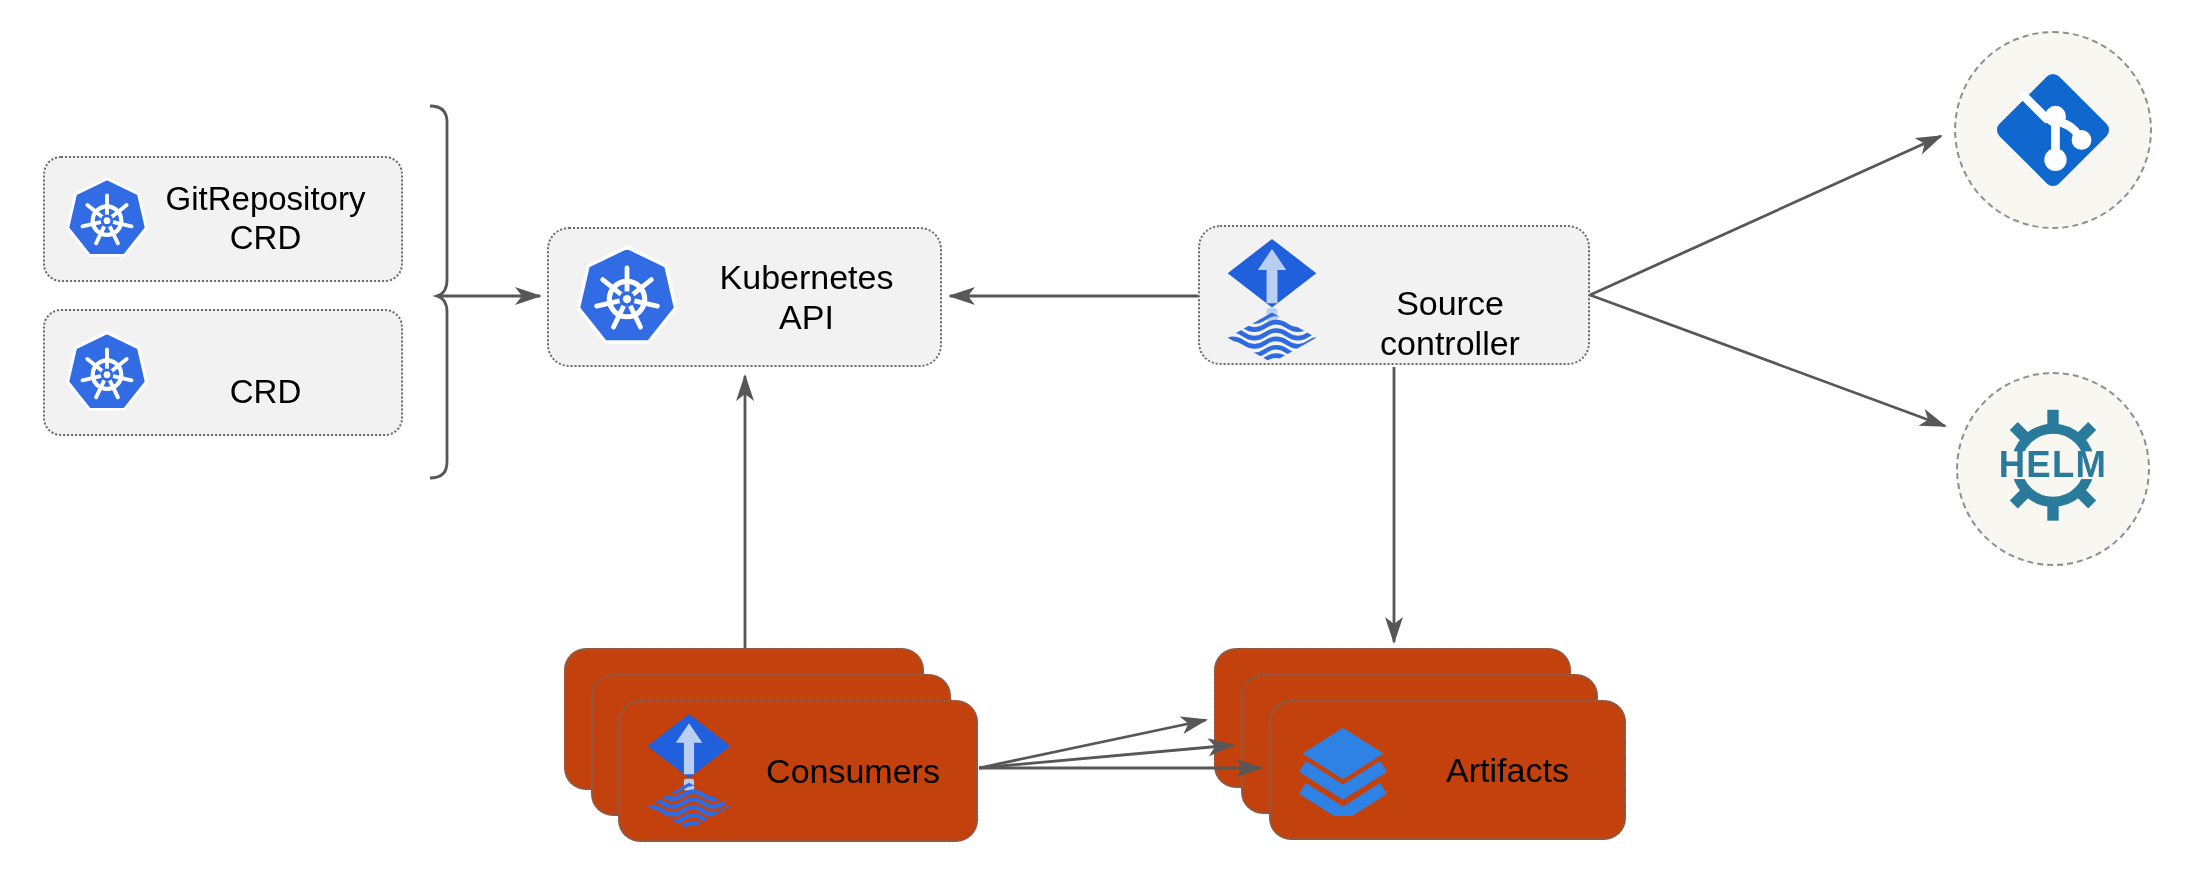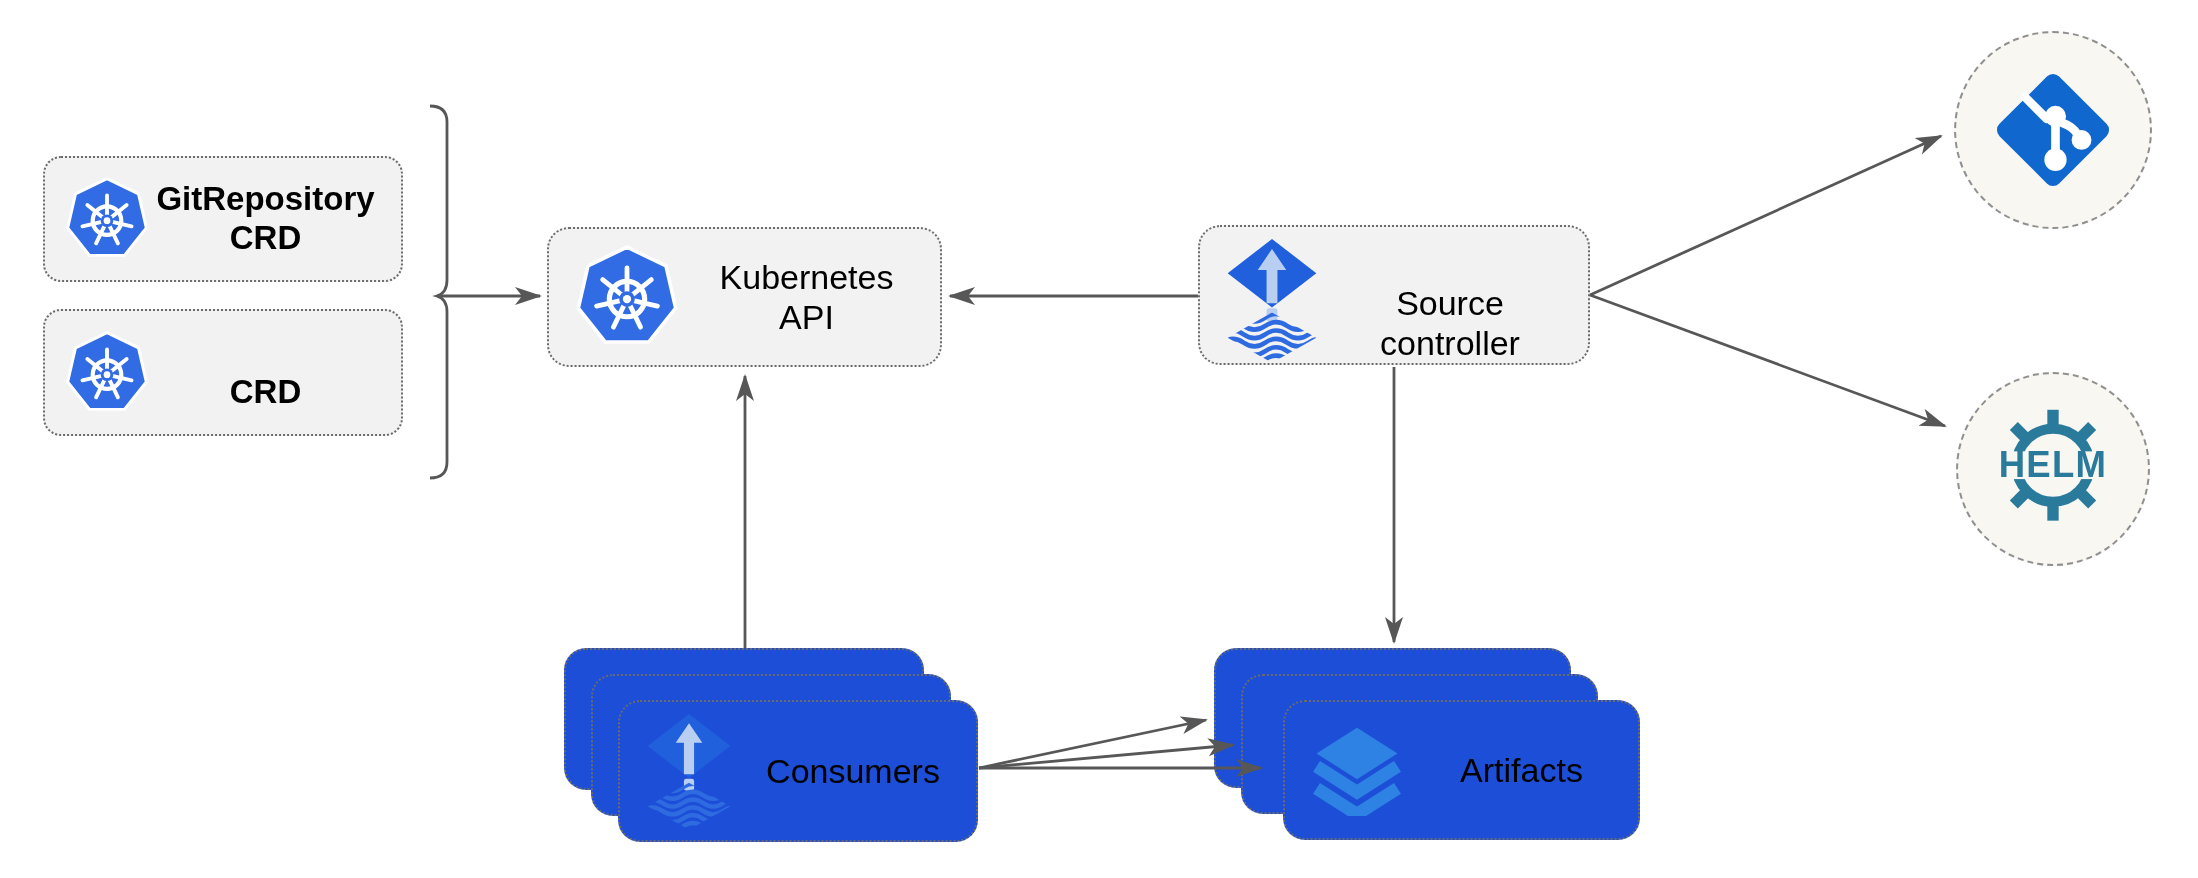--- a/index.html
+++ b/index.html
@@ -33,27 +33,27 @@
     gap: 20px;
     z-index: 10;
   }
   .node .label {
     flex: 1;
     text-align: center;
     font-size: 34px;
     line-height: 1.18;
     color: #000;
   }
-  .crd-box { border-radius: 18px; padding: 0 20px; gap: 1px; font-weight: bold; }
+  .crd-box { border-radius: 18px; padding: 0 20px; gap: 1px; }
   .crd-box .label { font-size: 33px; }
   
   .stack { position: absolute; z-index: 10; }
   .stack .layer {
     position: absolute;
-    background: #1d4ed8;
+    background: #c2410c;
     border: 2.5px dotted #6b6b6b;
     border-radius: 22px;
   }
   .stack .front {
     display: flex;
     align-items: center;
     padding: 0 26px;
     gap: 24px;
   }
   .stack .front .label {
@@ -205,21 +205,21 @@
       <svg class="icon" width="86" height="118" viewBox="0 0 110 150">
           <use href="#flux-logo"></use>
         </svg>
       <div class="label">Consumers</div>
     </div>
   </div>
 
   <div class="stack" style="left:1214px; top:648px; width:412px; height:192px;">
     <div class="layer" style="left:0px;  top:0px;  width:357px; height:140px;"></div>
     <div class="layer" style="left:27px; top:26px; width:357px; height:140px;"></div>
-    <div class="layer front" style="left:69px; top:52px; width:357px; height:140px;gap:28px;">
+    <div class="layer front" style="left:55px; top:52px; width:357px; height:140px;gap:28px;">
       <svg class="icon" width="92" height="92" viewBox="0 0 100 100">
           <use href="#layers-logo"></use>
         </svg>
       <div class="label">Artifacts</div>
     </div>
   </div>
 
   <svg class="overlay" viewBox="0 0 2198 878">
     <defs>
       <marker id="ah" markerUnits="userSpaceOnUse" markerWidth="30" markerHeight="20" refX="25" refY="9" orient="auto">

